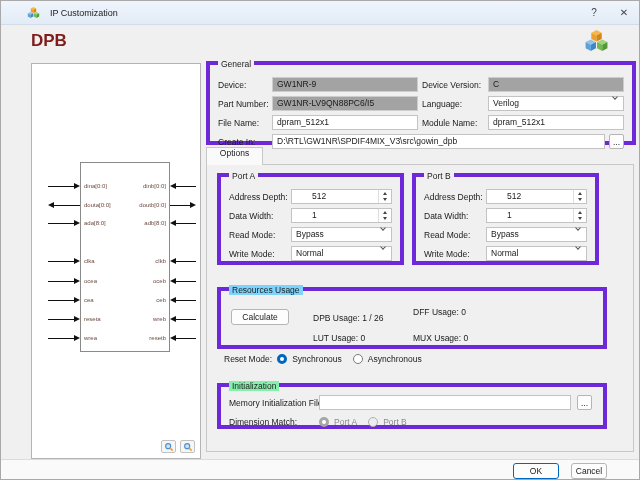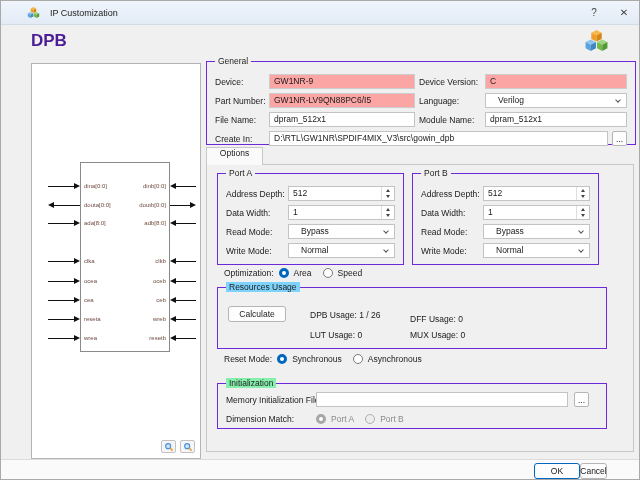--- a/index.html
+++ b/index.html
@@ -10,21 +10,21 @@
   
   .titlebar { position:absolute; top:0; left:0; right:0; height:24px;
               background:linear-gradient(#f0f5fc,#e2ebf6); border-bottom:1px solid #d2dce9;
               display:flex; align-items:center; padding-left:26px; }
   .titlebar-title { margin-left:10px; font-size:9px; color:#222; }
   .tb-btns { margin-left:auto; display:flex; }
   .tbtn { width:30px; height:23px; display:flex; align-items:center; justify-content:center;
           font-size:10px; color:#444; cursor:default; }
 
   
-  .page-title { position:absolute; left:30px; top:30px; font-size:17px; font-weight:bold; color:#4c1d95; }
+  .page-title { position:absolute; left:30px; top:30px; font-size:17px; font-weight:bold; color:#7f1d1d; }
   .cubes-lg { position:absolute; right:30px; top:27px; }
 
   
   .diagram-panel { position:absolute; left:30px; top:62px; width:170px; height:396px;
                    background:#fff; border:1px solid #b4b4b4; }
   .block { position:absolute; left:48px; top:98px; width:90px; height:190px;
            border:1px solid #8a8a8a; background:#fff; }
   .port { position:absolute; left:0; right:0; height:8px; }
   .plabel { position:absolute; top:50%; transform:translateY(-50%); font-size:6px;
             color:#6e4a40; white-space:nowrap; }
@@ -37,37 +37,37 @@
   .ln { height:1px; background:#111; flex:1; }
   .tri-r { width:0; height:0; border-left:6px solid #111;
            border-top:3px solid transparent; border-bottom:3px solid transparent; }
   .tri-l { width:0; height:0; border-right:6px solid #111;
            border-top:3px solid transparent; border-bottom:3px solid transparent; }
   .zoom-btns { position:absolute; right:5px; bottom:5px; display:flex; gap:4px; }
   .zoom-btn { width:15px; height:13px; background:#f6f6f6; border:1px solid #c2c2c2;
               border-radius:2px; display:flex; align-items:center; justify-content:center; }
 
   
-  .group { position:absolute; border:1px solid #6d28d9; }
+  .group { position:absolute; border:4px solid #6d28d9; }
   .legend { position:absolute; top:-6px; left:8px; background:#f0f0f0; padding:0 3px;
             font-size:8.5px; color:#222; white-space:nowrap; }
 
   
   .general-group { left:205px; top:60px; width:430px; height:84px; }
   .g-grid { display:grid; grid-template-columns:50px 146px 62px 1fr 15px;
             gap:4px 4px; padding:12px 8px 0 8px; align-items:center; }
   .lbl { white-space:nowrap; }
   .field { height:15px; line-height:13px; padding-left:4px; background:#fff;
            border:1px solid #c3c3c3; white-space:nowrap; overflow:hidden; }
-  .field.ro { background:#fca5a5; border-color:#cdcdcd; }
+  .field.ro { background:#a3a3a3; border-color:#cdcdcd; }
   .span2 { grid-column: span 2; }
   .c24 { grid-column: 2 / 5; }
 
-  .select { display:flex; align-items:center; height:15px; background:#fff;
-            border:1px solid #c3c3c3;padding-left:8px; }
+  .select { display:flex; align-items:flex-start; height:15px; background:#fff;
+            border:1px solid #c3c3c3; }
   .select-val { flex:1; padding-left:4px; line-height:13px; white-space:nowrap; }
   .chev { width:4px; height:4px; border-right:1px solid #555; border-bottom:1px solid #555;
           transform:rotate(45deg); margin:-2px 6px 0 0; flex:none; }
 
   .btn { background:#fdfdfd; border:1px solid #b5b5b5; border-radius:3px;
          display:flex; align-items:center; justify-content:center; font-size:8.5px; }
   .btn.default { border-color:#0067c0; }
   .browse-btn { width:15px; height:15px; border-radius:2px; line-height:8px; }
 
   
@@ -76,21 +76,21 @@
          display:flex; justify-content:center; }
   .tab-panel { position:absolute; left:205px; top:163px; width:428px; height:288px;
                border:1px solid #c8c8c8; background:#f0f0f0; }
 
   
   .pga { left:10px; top:8px; width:187px; height:92px; }
   .pgb { left:205px; top:8px; width:187px; height:92px; }
   .p-grid { display:grid; grid-template-columns:58px 1fr; gap:4px 4px;
             padding:12px 8px 0 8px; align-items:center; }
   .spin { display:flex; height:15px; background:#fff; border:1px solid #c3c3c3; }
-  .spin-val { flex:1; padding-left:4px; line-height:13px; }
+  .spin-val { flex:1; padding-left:20px; line-height:13px; }
   .spin-btns { width:13px; display:flex; flex-direction:column; border-left:1px solid #dedede; }
   .sb { flex:1; display:flex; align-items:center; justify-content:center; }
   .up { width:0; height:0; border-left:2.5px solid transparent; border-right:2.5px solid transparent;
         border-bottom:3px solid #444; }
   .dn { width:0; height:0; border-left:2.5px solid transparent; border-right:2.5px solid transparent;
         border-top:3px solid #444; }
 
   
   .radio-row { position:absolute; display:flex; align-items:center; gap:5px; height:12px; }
   .radio { width:10px; height:10px; border-radius:50%; background:#fff;
@@ -106,23 +106,23 @@
   .calc-btn { position:absolute; left:10px; top:18px; width:58px; height:16px; }
   .usage { position:absolute; white-space:nowrap; }
   .init-group { left:10px; top:218px; width:390px; height:46px; }
   .init-lbl { position:absolute; left:8px; white-space:nowrap; }
   .mem-field { position:absolute; left:98px; top:8px; width:252px; }
   .mem-browse { position:absolute; left:356px; top:8px; }
 
   
   .footer { position:absolute; left:0; right:0; top:458px; height:22px; background:#fafafa;
             border-top:1px solid #dcdcdc; display:flex; align-items:center;
-            justify-content:flex-end; padding-right:32px; }
+            justify-content:flex-end; gap:12px; padding-right:32px; }
   .ok-btn { width:46px; height:16px; }
-  .cancel-btn { width:27px; height:16px; }
+  .cancel-btn { width:36px; height:16px; }
 </style>
 </head>
 <body>
 
 <div class="window">
 
   <div class="titlebar">
     <svg width="13" height="13" viewBox="0 0 24 24">
       <polygon points="12,2 17,4.5 12,7 7,4.5" fill="#f7b84b"></polygon>
         <polygon points="7,4.5 12,7 12,13 7,10.5" fill="#ef9f28"></polygon>
@@ -393,33 +393,26 @@
           <span class="chev"></span>
         </div>
         <span class="lbl">Write Mode:</span>
         <div class="select">
           <span class="select-val">Normal</span>
           <span class="chev"></span>
         </div>
       </div>
     </div>
 
-    <div class="radio-row" style="left:17px; top:102px;">
-      <span class="lbl">Optimization:</span>
-      <span class="radio checked"></span>
-      <span class="rlabel">Area</span>
-      <span class="radio"></span>
-      <span class="rlabel">Speed</span>
-    </div>
 
     <div class="group res-group">
       <span class="legend" style="background:#7dd3fc">Resources Usage</span>
       <div class="btn calc-btn">Calculate</div>
       <span class="usage" style="left:92px; top:22px;">DPB Usage: 1 / 26</span>
-      <span class="usage" style="left:192px; top:26px;">DFF Usage: 0</span>
+      <span class="usage" style="left:192px; top:16px;">DFF Usage: 0</span>
       <span class="usage" style="left:92px; top:42px;">LUT Usage: 0</span>
       <span class="usage" style="left:192px; top:42px;">MUX Usage: 0</span>
     </div>
 
     <div class="radio-row" style="left:17px; top:188px;">
       <span class="lbl">Reset Mode:</span>
       <span class="radio checked"></span>
       <span class="rlabel">Synchronous</span>
       <span class="radio"></span>
       <span class="rlabel">Asynchronous</span>

